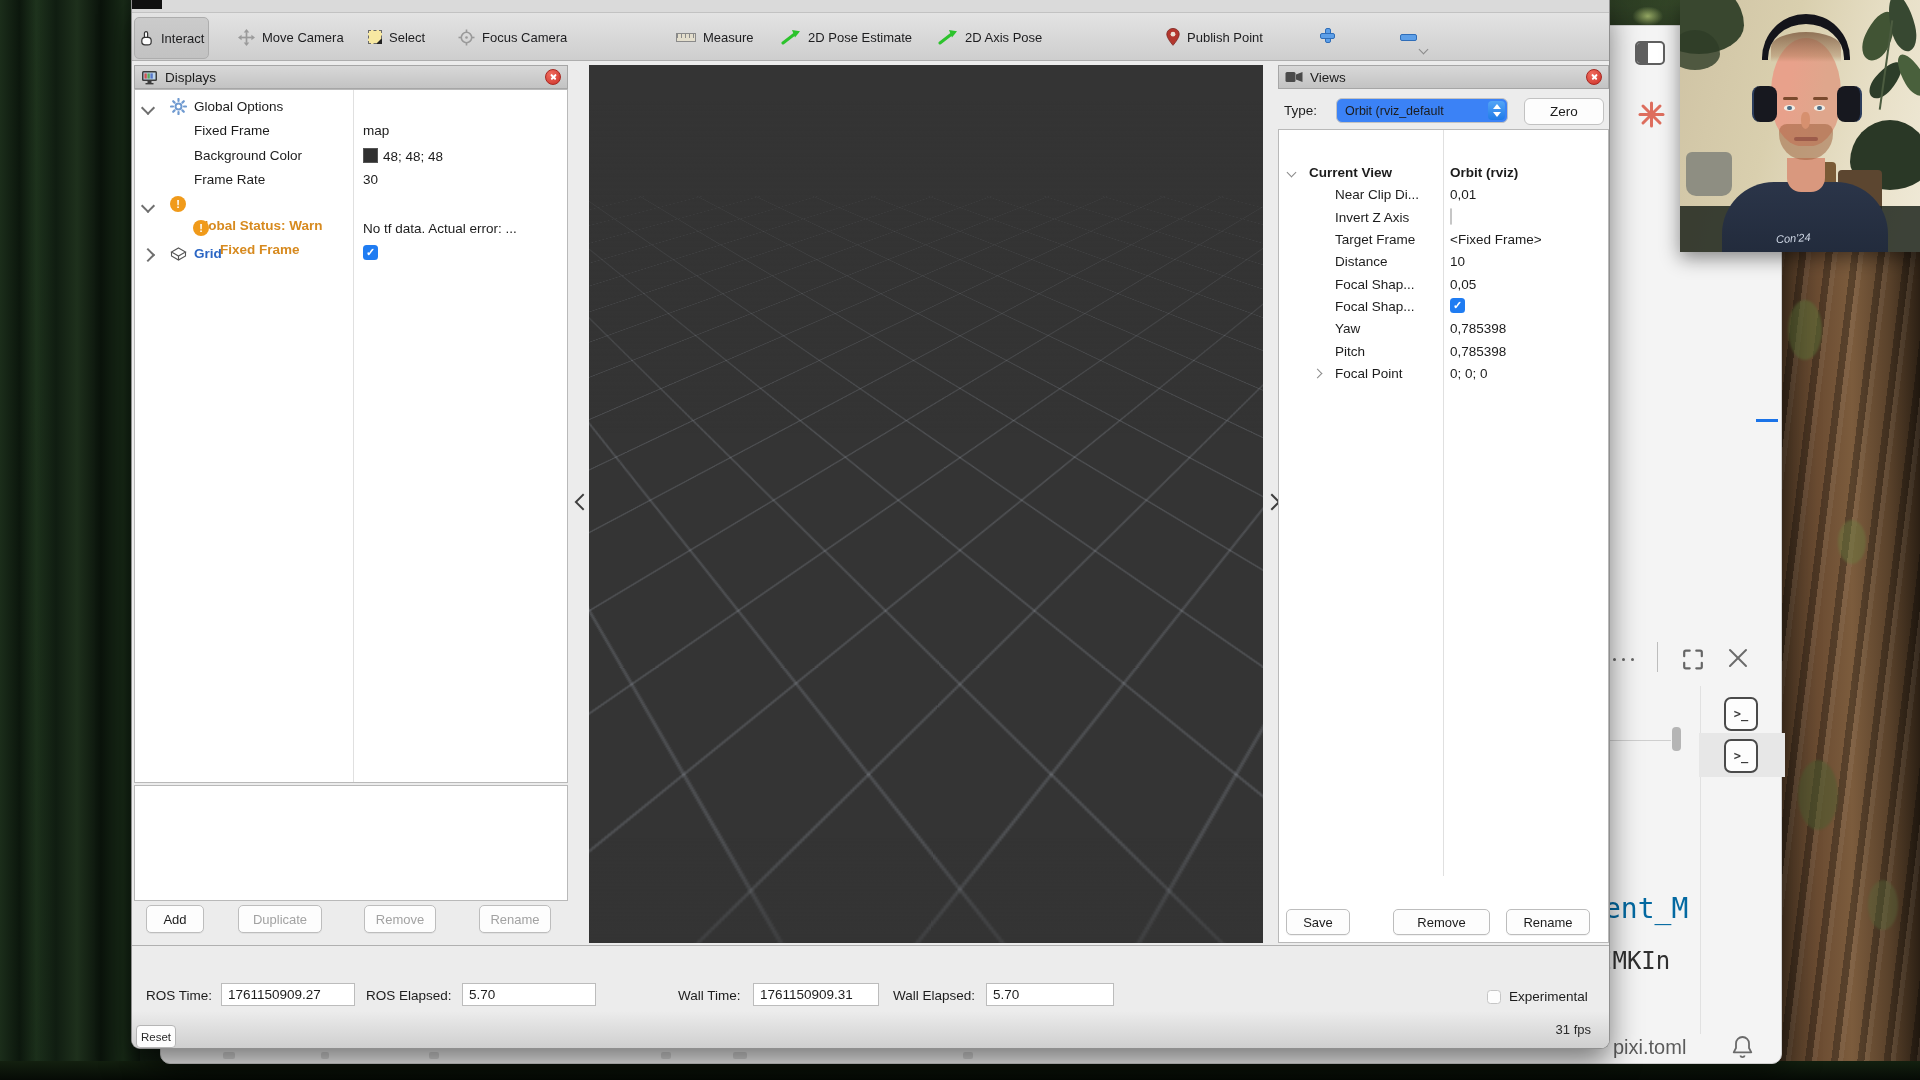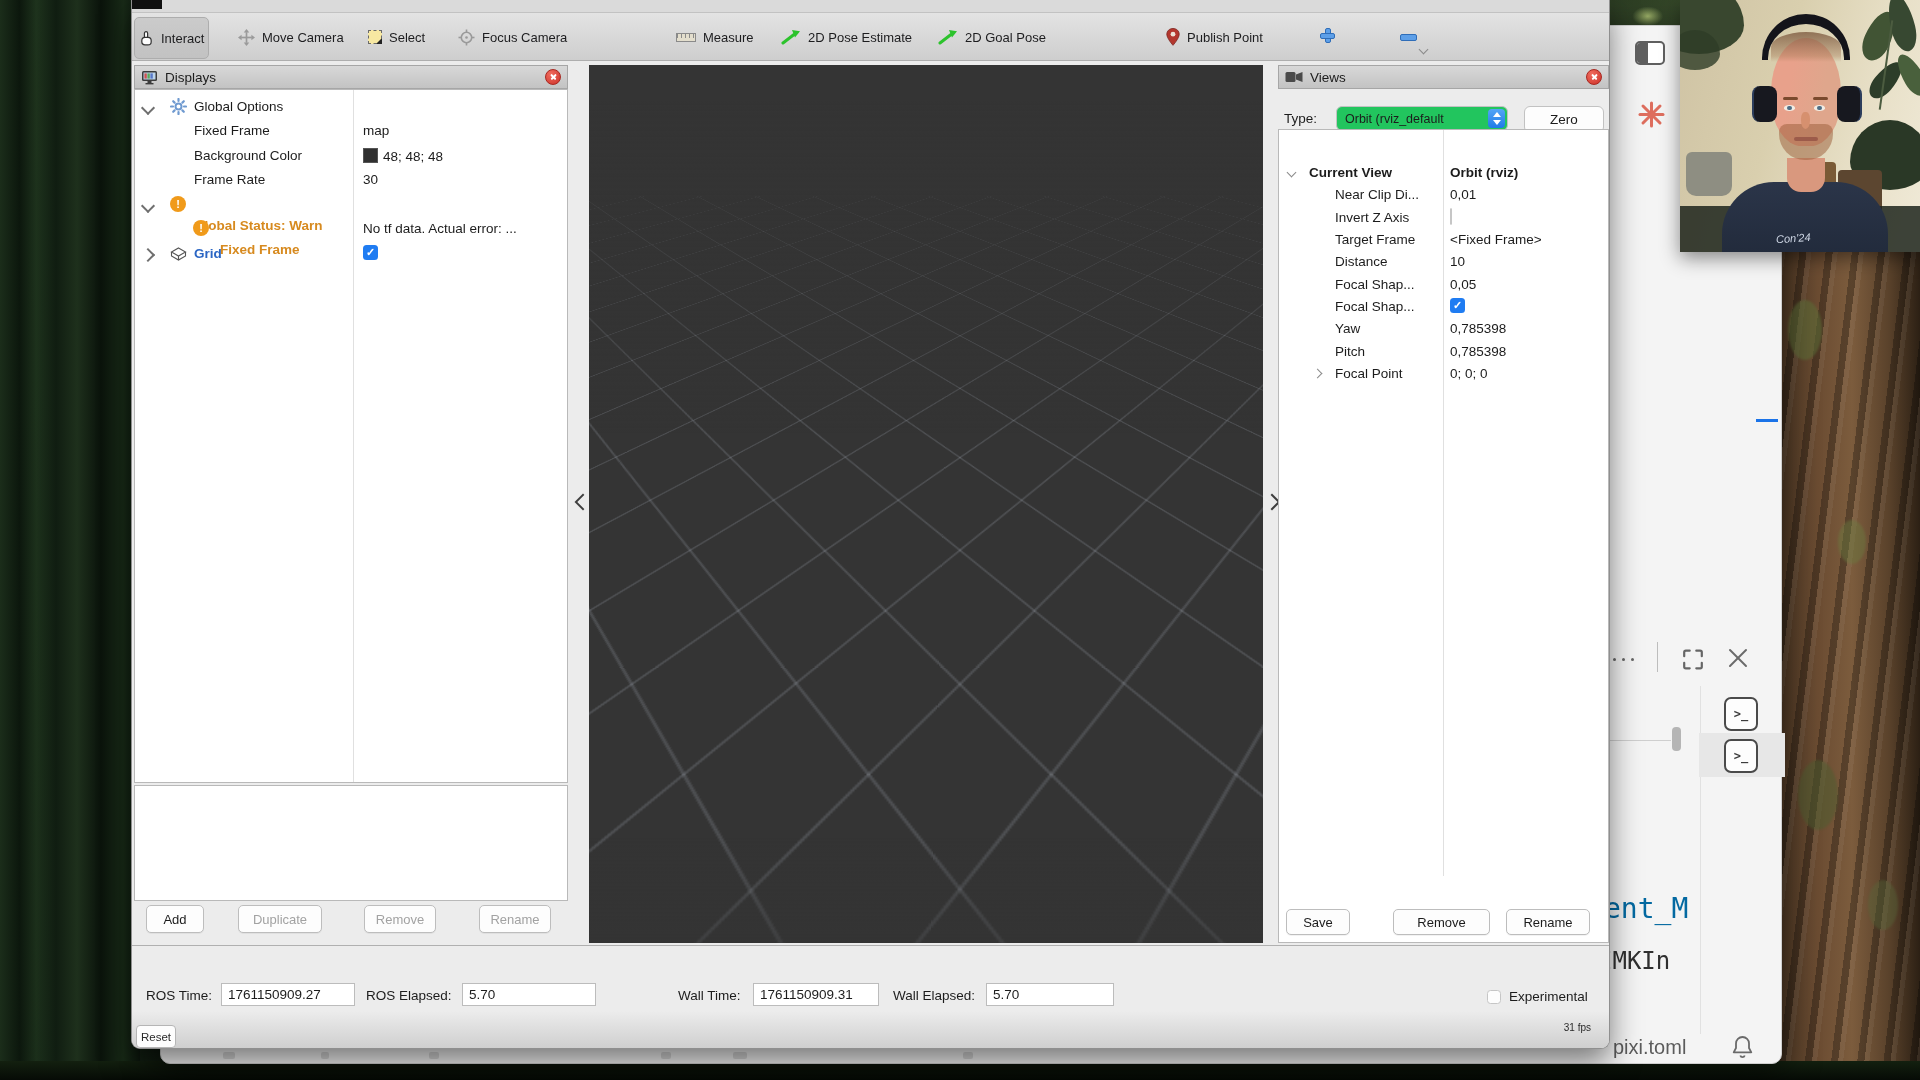--- a/index.html
+++ b/index.html
@@ -88,23 +88,23 @@
   #viewport{left:457px;top:65px;width:674px;height:878px;background:#343434;overflow:hidden;}
   #grid3d{position:absolute;left:-60%;bottom:-58%;width:230%;height:175%;
     background-image:repeating-linear-gradient(45deg,rgba(205,215,232,.16) 0 1.5px,transparent 1.5px 64px),
                      repeating-linear-gradient(-45deg,rgba(205,215,232,.16) 0 1.5px,transparent 1.5px 64px);
     transform:perspective(640px) rotateX(57deg);transform-origin:50% 28%;}
   #gridfade{position:absolute;inset:0;background:linear-gradient(#343434 4%,rgba(52,52,52,0) 42%),linear-gradient(rgba(52,52,52,0) 88%,rgba(52,52,52,.55));}
   .collapse-arrow{width:10px;height:10px;border-right:2.4px solid #3e3e3e;border-bottom:2.4px solid #3e3e3e;}
   .collapse-arrow.left{transform:rotate(135deg);} .collapse-arrow.rightd{transform:rotate(-45deg);}
   
   #views-panel{left:1146px;top:65px;width:331px;height:878px;}
-  #vp-typerow{left:0;top:36px;width:331px;height:38px;}
+  #vp-typerow{left:0;top:28px;width:331px;height:38px;}
   #vp-type-label{position:absolute;left:6px;top:10px;font-size:13.5px;color:#1c1c1c;}
-  #vp-dropdown{position:absolute;left:58px;top:5px;width:172px;height:25px;background:#22c55e;border:1px solid #c2c2c2;border-radius:6px;
+  #vp-dropdown{position:absolute;left:58px;top:5px;width:172px;height:25px;background:#3b82f6;border:1px solid #c2c2c2;border-radius:6px;
     font-size:12.5px;color:#1c1c1c;display:flex;align-items:center;padding-left:8px;box-sizing:border-box;}
   #vp-stepper{position:absolute;right:2px;top:2px;width:17px;height:19px;border-radius:4px;background:linear-gradient(#54a5f6,#1f7be8);}
   #vp-stepper::before{content:"";position:absolute;left:4.5px;top:3px;border-left:4px solid transparent;border-right:4px solid transparent;border-bottom:5px solid #fff;}
   #vp-stepper::after{content:"";position:absolute;left:4.5px;bottom:3px;border-left:4px solid transparent;border-right:4px solid transparent;border-top:5px solid #fff;}
   #vp-zero{position:absolute;left:246px;top:5px;width:78px;height:25px;background:#fdfdfd;border:1px solid #c2c2c2;border-radius:6px;
     font-size:13.5px;color:#1c1c1c;display:flex;align-items:center;justify-content:center;}
   #vp-tree{left:0;top:64px;width:331px;height:814px;background:#fff;border:1px solid #b9b9b9;box-sizing:border-box;}
   #vp-coldiv{left:165px;top:65px;width:1px;height:746px;background:#e0e0e0;}
   .vrow{position:absolute;left:0;width:100%;height:22px;text-align:right;}
   .vrow span.lbl{position:absolute;top:3px;font-size:13.5px;color:#1c1c1c;white-space:nowrap;}
@@ -112,21 +112,21 @@
   .vrow .cpos{position:absolute;top:7px;}
   .bold{font-weight:bold;}
   
   #time-panel{left:0;top:945px;width:1477px;height:66px;background:#ececec;border-top:1px solid #b0b0b0;}
   .fld-label{position:absolute;top:42px;font-size:13.5px;color:#1c1c1c;}
   .fld-input{position:absolute;top:37px;height:23px;background:#fff;border:1px solid #bcbcbc;font-size:13.5px;color:#1c1c1c;
     padding:0 6px;box-sizing:border-box;font-family:"Liberation Sans",sans-serif;}
   #bottombar{left:0;top:1011px;width:1477px;height:37px;background:linear-gradient(#ececec,#cfcfcf);}
   #reset-btn{position:absolute;left:4px;top:14px;width:38px;height:21px;background:#fdfdfd;border:1px solid #b5b5b5;border-radius:4px;
     font-size:11.5px;color:#2a2a2a;display:flex;align-items:center;justify-content:center;}
-  #fps{position:absolute;right:18px;top:11px;font-size:10px;color:#2a2a2a;}
+  #fps{position:absolute;right:18px;top:11px;font-size:13px;color:#2a2a2a;}
   
   .sel-ico{width:14px;height:14px;background:#f7e8a2;border:1.4px dashed #6b6b6b;box-sizing:border-box;position:relative;}
   .sel-ico::after{content:"";position:absolute;right:-1px;bottom:-1px;border-left:6px solid transparent;border-bottom:6px solid #222;}
   .meas-ico{width:20px;height:9px;background:#e3decd;border:1px solid #8a8a8a;box-sizing:border-box;
     background-image:repeating-linear-gradient(90deg,#8a8a8a 0 1px,transparent 1px 4px);background-size:100% 4px;background-repeat:no-repeat;}
   
   #webcam{left:1680px;top:0;width:240px;height:252px;overflow:hidden;background:linear-gradient(105deg,#cfc3a4,#d9cfae 40%,#e7dfc6 70%,#f0ead8 100%);box-shadow:0 6px 18px rgba(0,0,0,.45);}
   .leaf{position:absolute;border-radius:50% 50% 50% 50%/60% 60% 40% 40%;}
   #wc-person-torso{left:42px;top:182px;width:166px;height:72px;background:linear-gradient(#2b3549,#222b3c);border-radius:52px 52px 0 0;}
   #wc-neck{left:107px;top:158px;width:38px;height:34px;background:#d9987e;border-radius:0 0 14px 14px;}
@@ -274,21 +274,21 @@
         <path d="M2 14 L13 5.5" stroke="#2cc32c" stroke-width="3" stroke-linecap="round"></path>
         <path d="M11 1 L19 2.2 L14 8.6 Z" fill="#2cc32c"></path>
       </svg>
       <span>2D Pose Estimate</span>
     </div>
     <div class="tool" style="left:802px">
       <svg width="20" height="16" viewBox="0 0 20 16">
         <path d="M2 14 L13 5.5" stroke="#2cc32c" stroke-width="3" stroke-linecap="round"></path>
         <path d="M11 1 L19 2.2 L14 8.6 Z" fill="#2cc32c"></path>
       </svg>
-      <span>2D Goal Pose</span>
+      <span>2D Axis Pose</span>
     </div>
     <div class="tool" style="left:1030px">
       <svg width="14" height="18" viewBox="0 0 14 18">
         <path d="M7 .5 C3.2 .5 .8 3.2 .8 6.3 C.8 10.4 7 17.3 7 17.3 S13.2 10.4 13.2 6.3 C13.2 3.2 10.8 .5 7 .5 Z" fill="#b3372e" stroke="#7c241f" stroke-width=".8"></path>
         <circle cx="7" cy="6.2" r="2.4" fill="#ece2d6"></circle>
       </svg>
       <span>Publish Point</span>
     </div>
     <div class="abs" style="left:1188px;top:15px"><span class="bluecross"></span></div>
     <div class="abs" style="left:1268px;top:21px">

